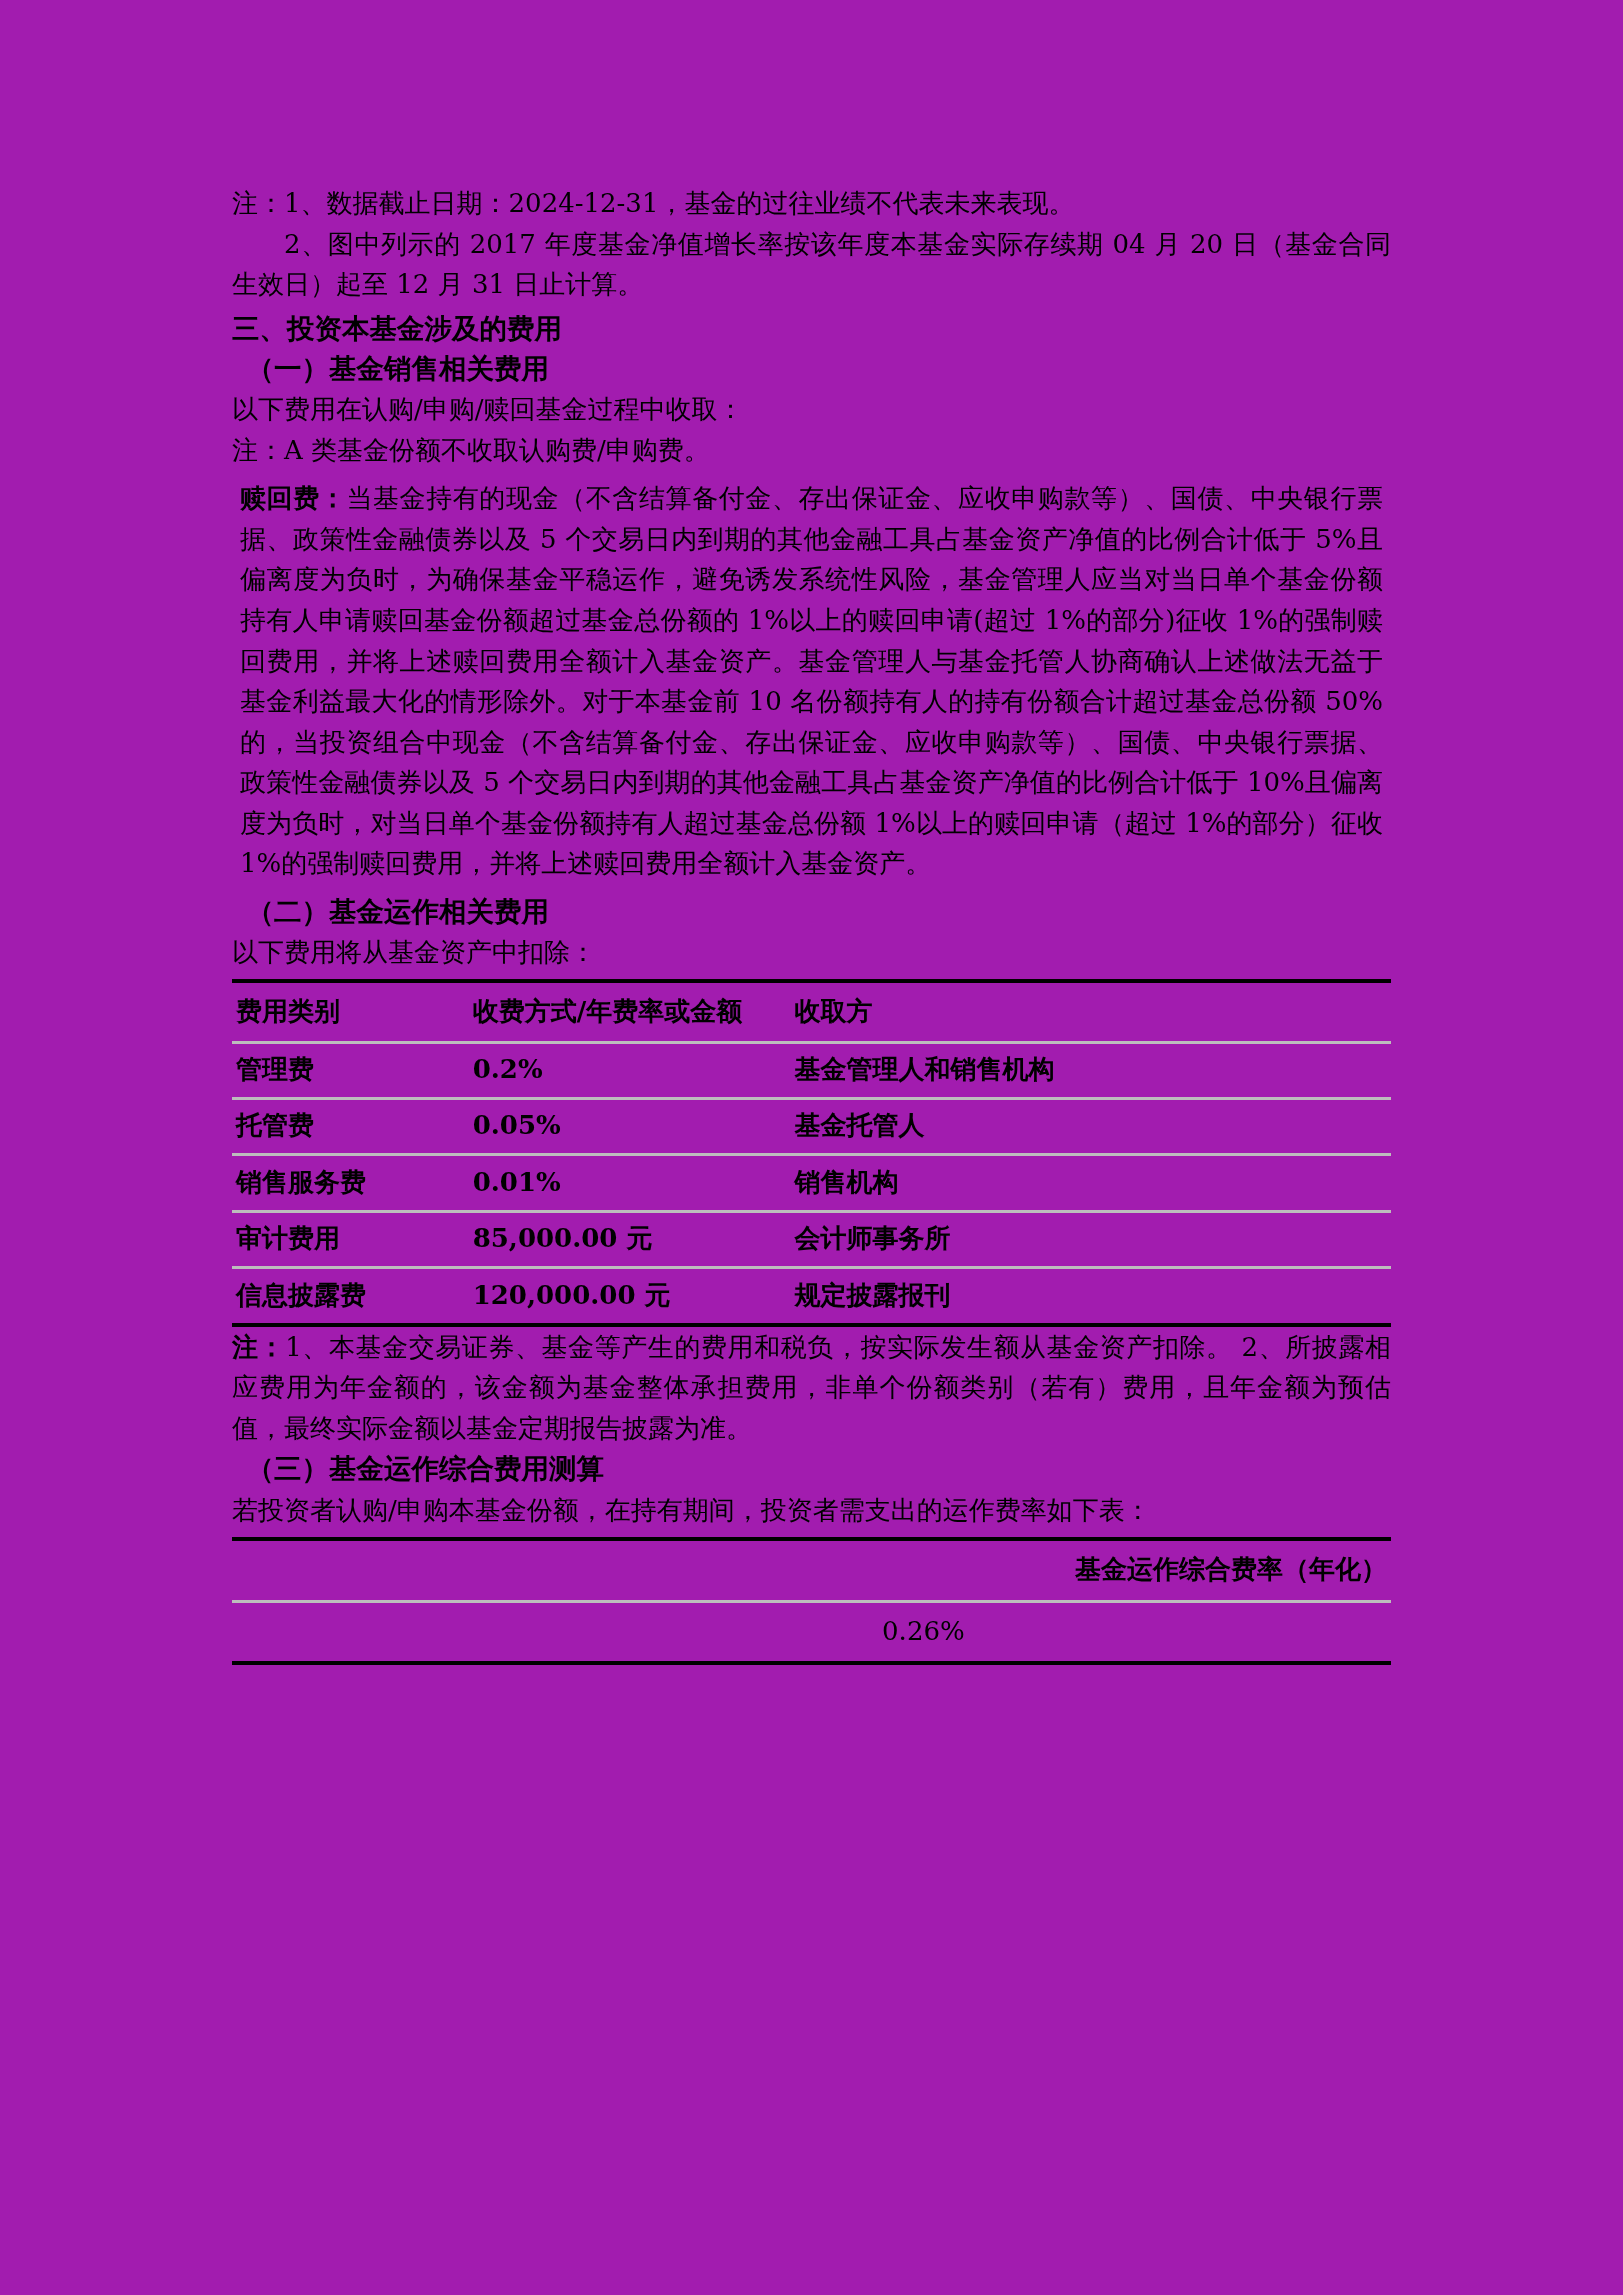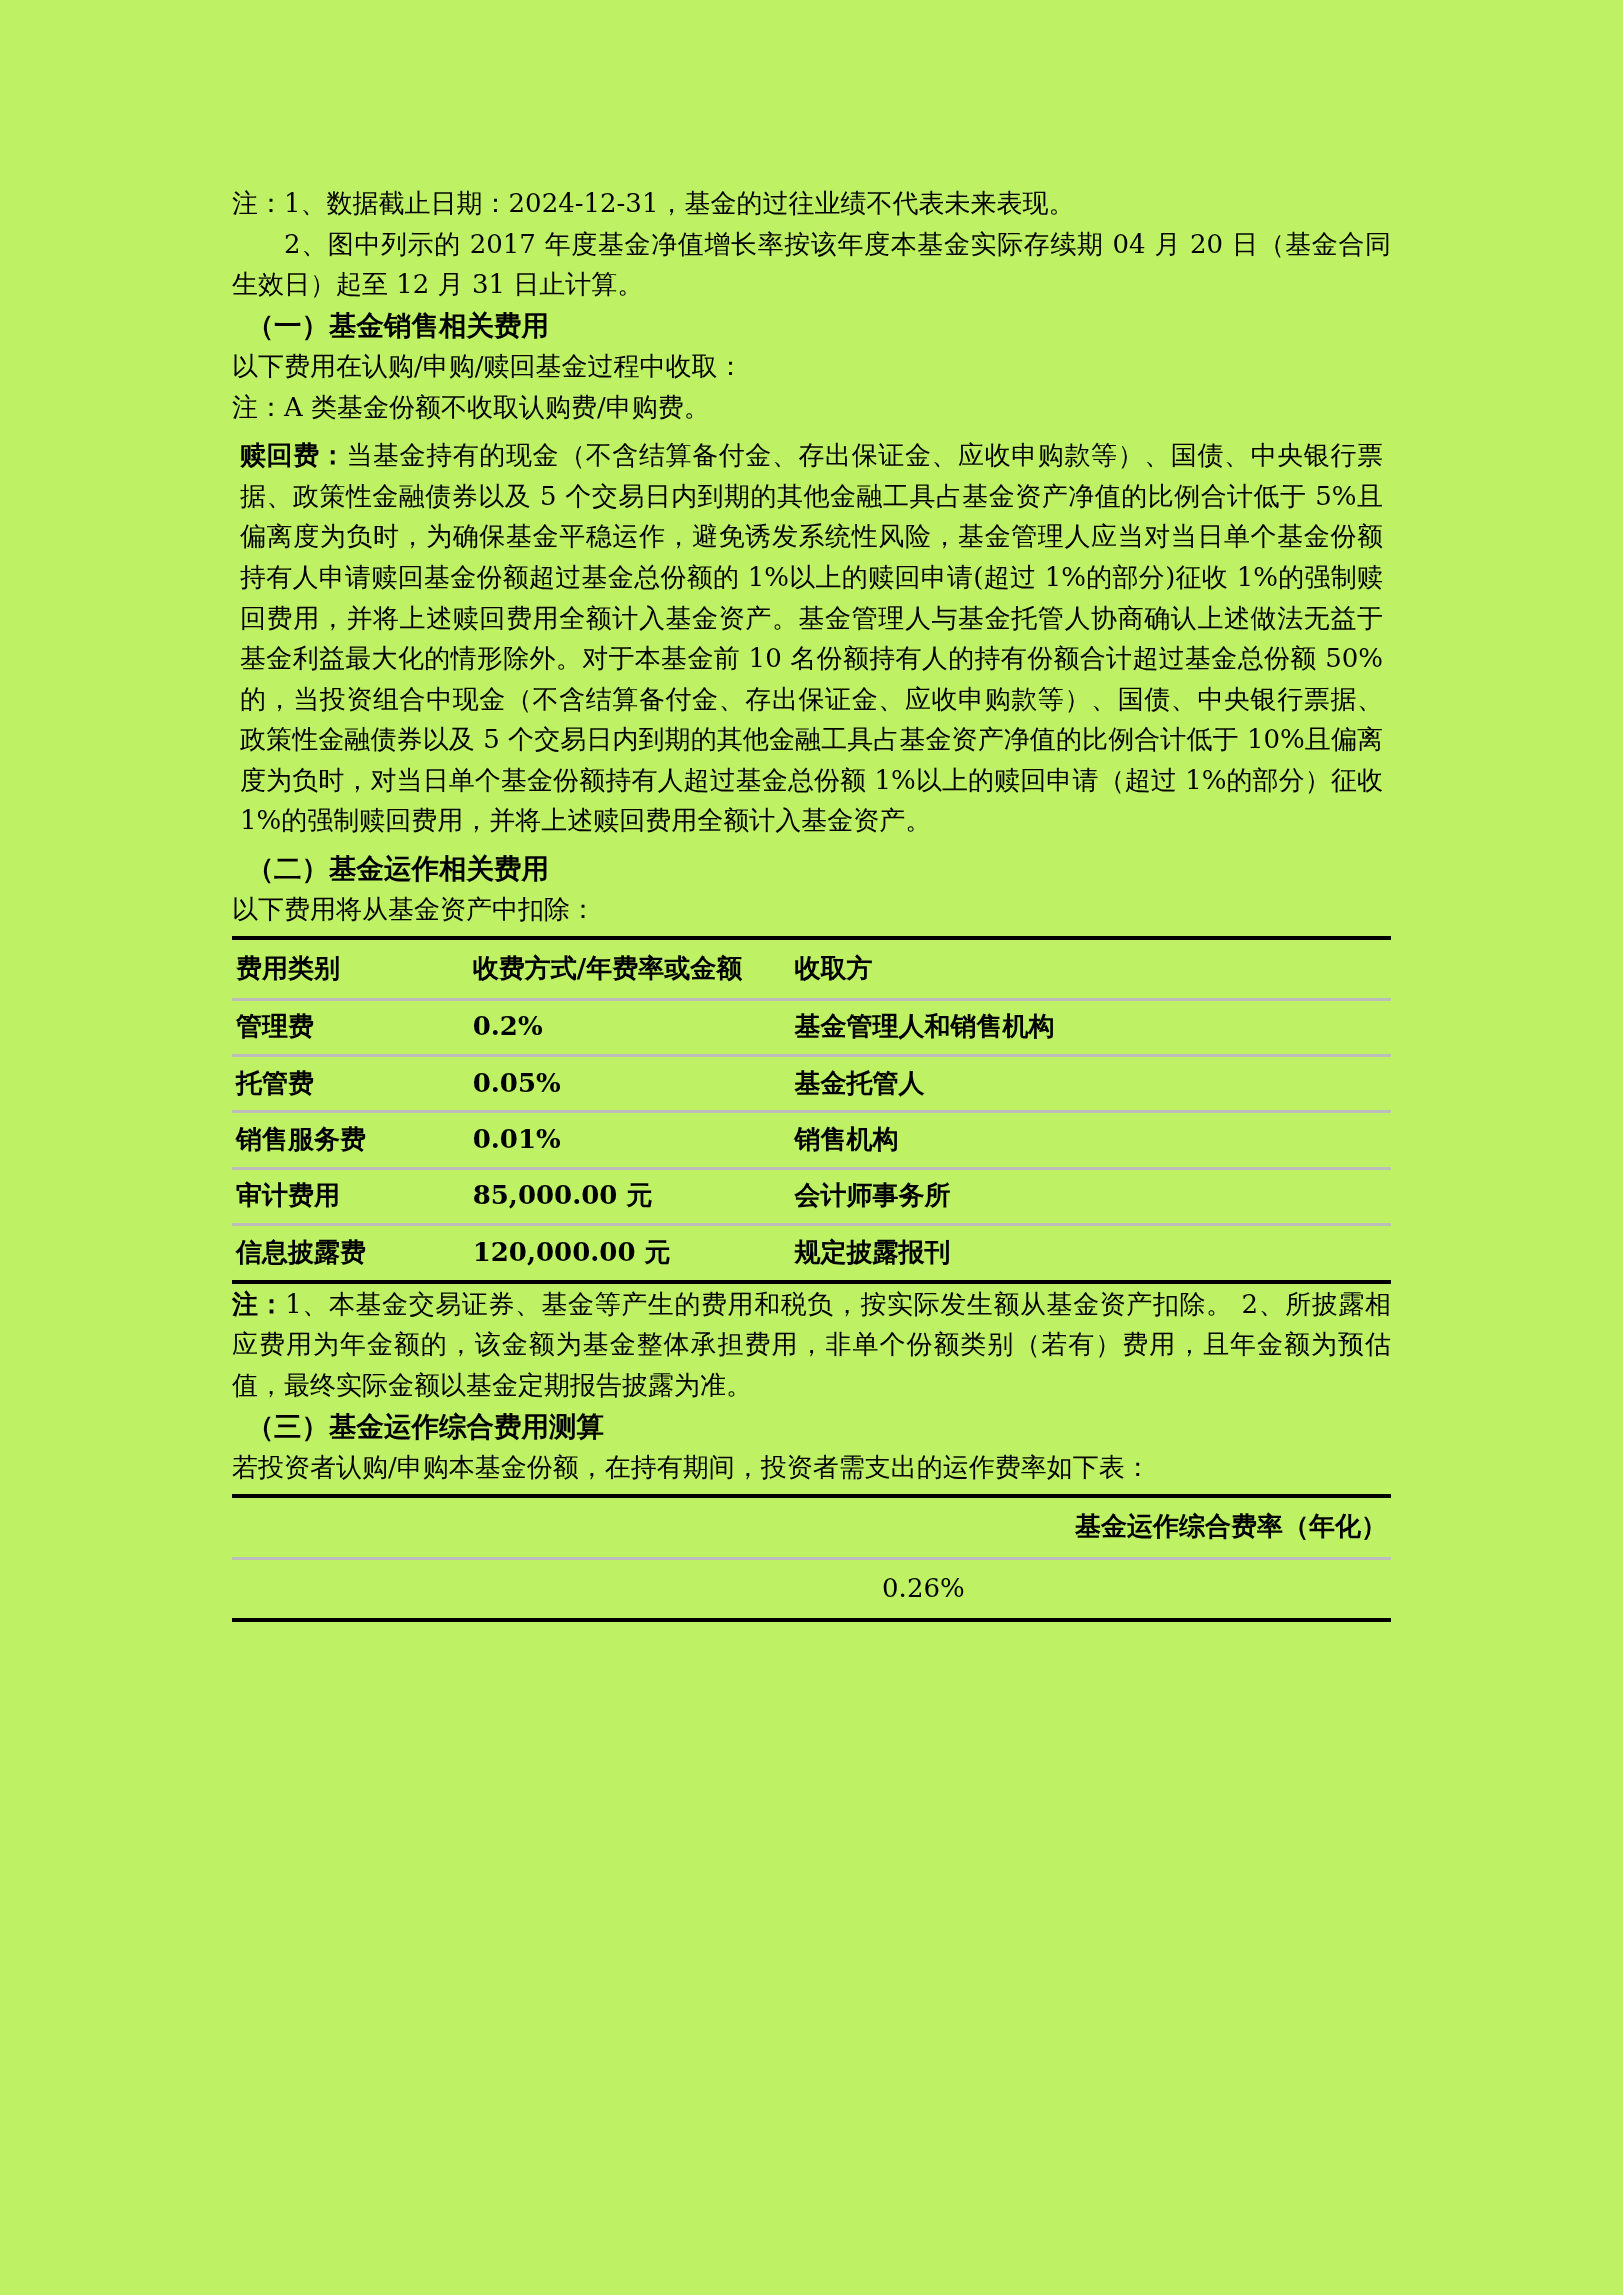--- a/index.html
+++ b/index.html
@@ -9,21 +9,21 @@
     background: #ffffff;
   }
   body {
     font-family: "DejaVu Serif", "Liberation Serif", serif;
     color: #000000;
   }
   #page {
     position: relative;
     width: 1623px;
     height: 2295px;
-    background: #bef264;
+    background: #a21caf;
     box-sizing: border-box;
     padding: 183px 232px 0 232px;
     overflow: hidden;
   }
   .doc {
     font-size: 26px;
     line-height: 1.52;
     text-align: justify;
     text-justify: inter-ideograph;
   }
@@ -129,20 +129,21 @@
 </style>
 </head>
 <body>
 
 <div id="page">
   <div class="doc">
 
     <p class="note-line"><span>注：1、数据截止日期：2024-12-31，基金的过往业绩不代表未来表现。</span></p>
     <p class="note-line sub"><span>2、图中列示的 2017 年度基金净值增长率按该年度本基金实际存续期 04 月 20 日（基金合同生效日）起至 12 月 31 日止计算。</span></p>
 
+    <h2 class="section">三、投资本基金涉及的费用</h2>
 
     <h3 class="subsection">（一）基金销售相关费用</h3>
     <p class="body">以下费用在认购/申购/赎回基金过程中收取：</p>
     <p class="body">注：A 类基金份额不收取认购费/申购费。</p>
     <p class="lead-para"><span class="b">赎回费：</span><span>当基金持有的现金（不含结算备付金、存出保证金、应收申购款等）、国债、中央银行票据、政策性金融债券以及 5 个交易日内到期的其他金融工具占基金资产净值的比例合计低于 5%且偏离度为负时，为确保基金平稳运作，避免诱发系统性风险，基金管理人应当对当日单个基金份额持有人申请赎回基金份额超过基金总份额的 1%以上的赎回申请(超过 1%的部分)征收 1%的强制赎回费用，并将上述赎回费用全额计入基金资产。基金管理人与基金托管人协商确认上述做法无益于基金利益最大化的情形除外。对于本基金前 10 名份额持有人的持有份额合计超过基金总份额 50%的，当投资组合中现金（不含结算备付金、存出保证金、应收申购款等）、国债、中央银行票据、政策性金融债券以及 5 个交易日内到期的其他金融工具占基金资产净值的比例合计低于 10%且偏离度为负时，对当日单个基金份额持有人超过基金总份额 1%以上的赎回申请（超过 1%的部分）征收 1%的强制赎回费用，并将上述赎回费用全额计入基金资产。</span></p>
 
     <h3 class="subsection">（二）基金运作相关费用</h3>
     <p class="body">以下费用将从基金资产中扣除：</p>
 
     <table class="fee">

